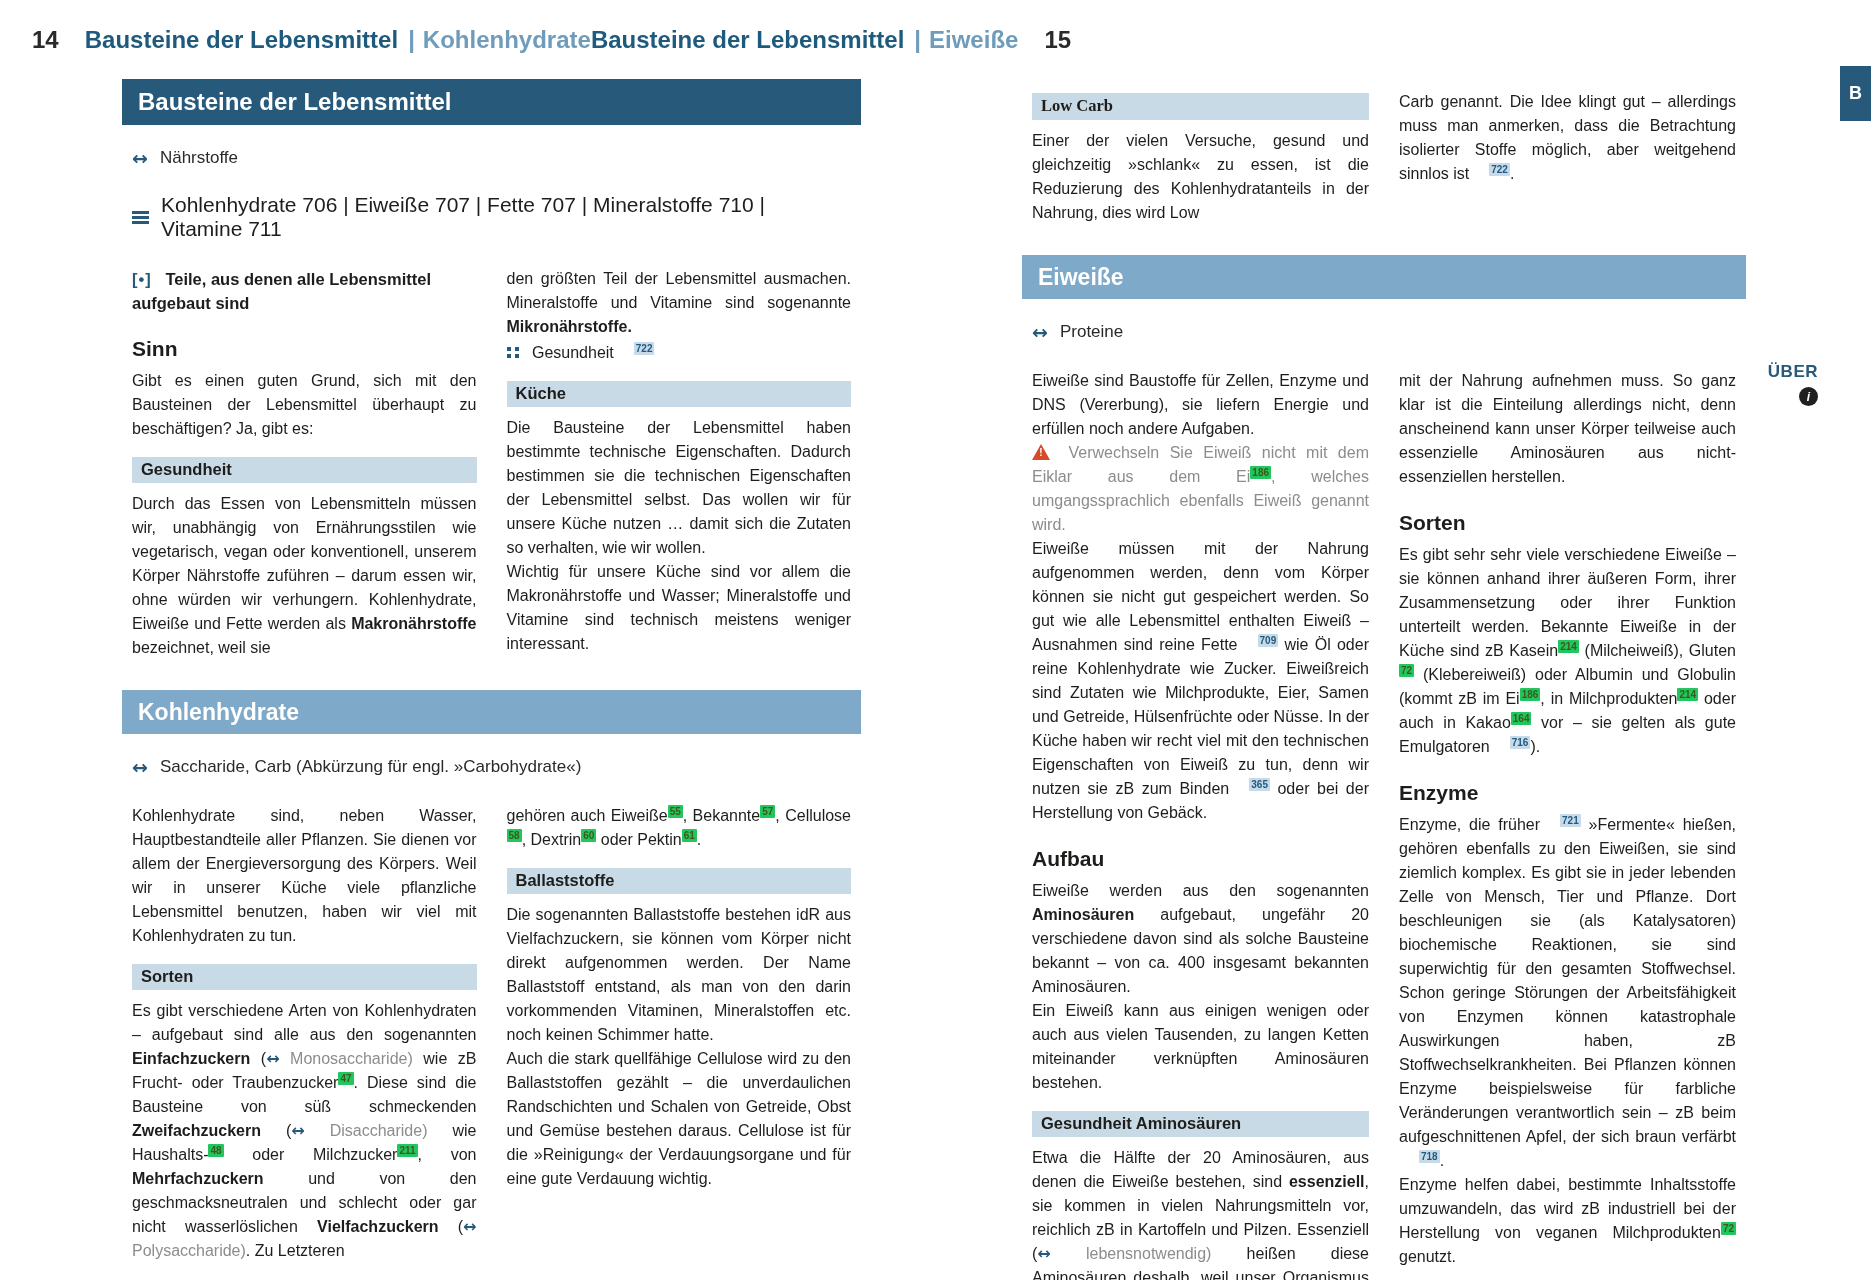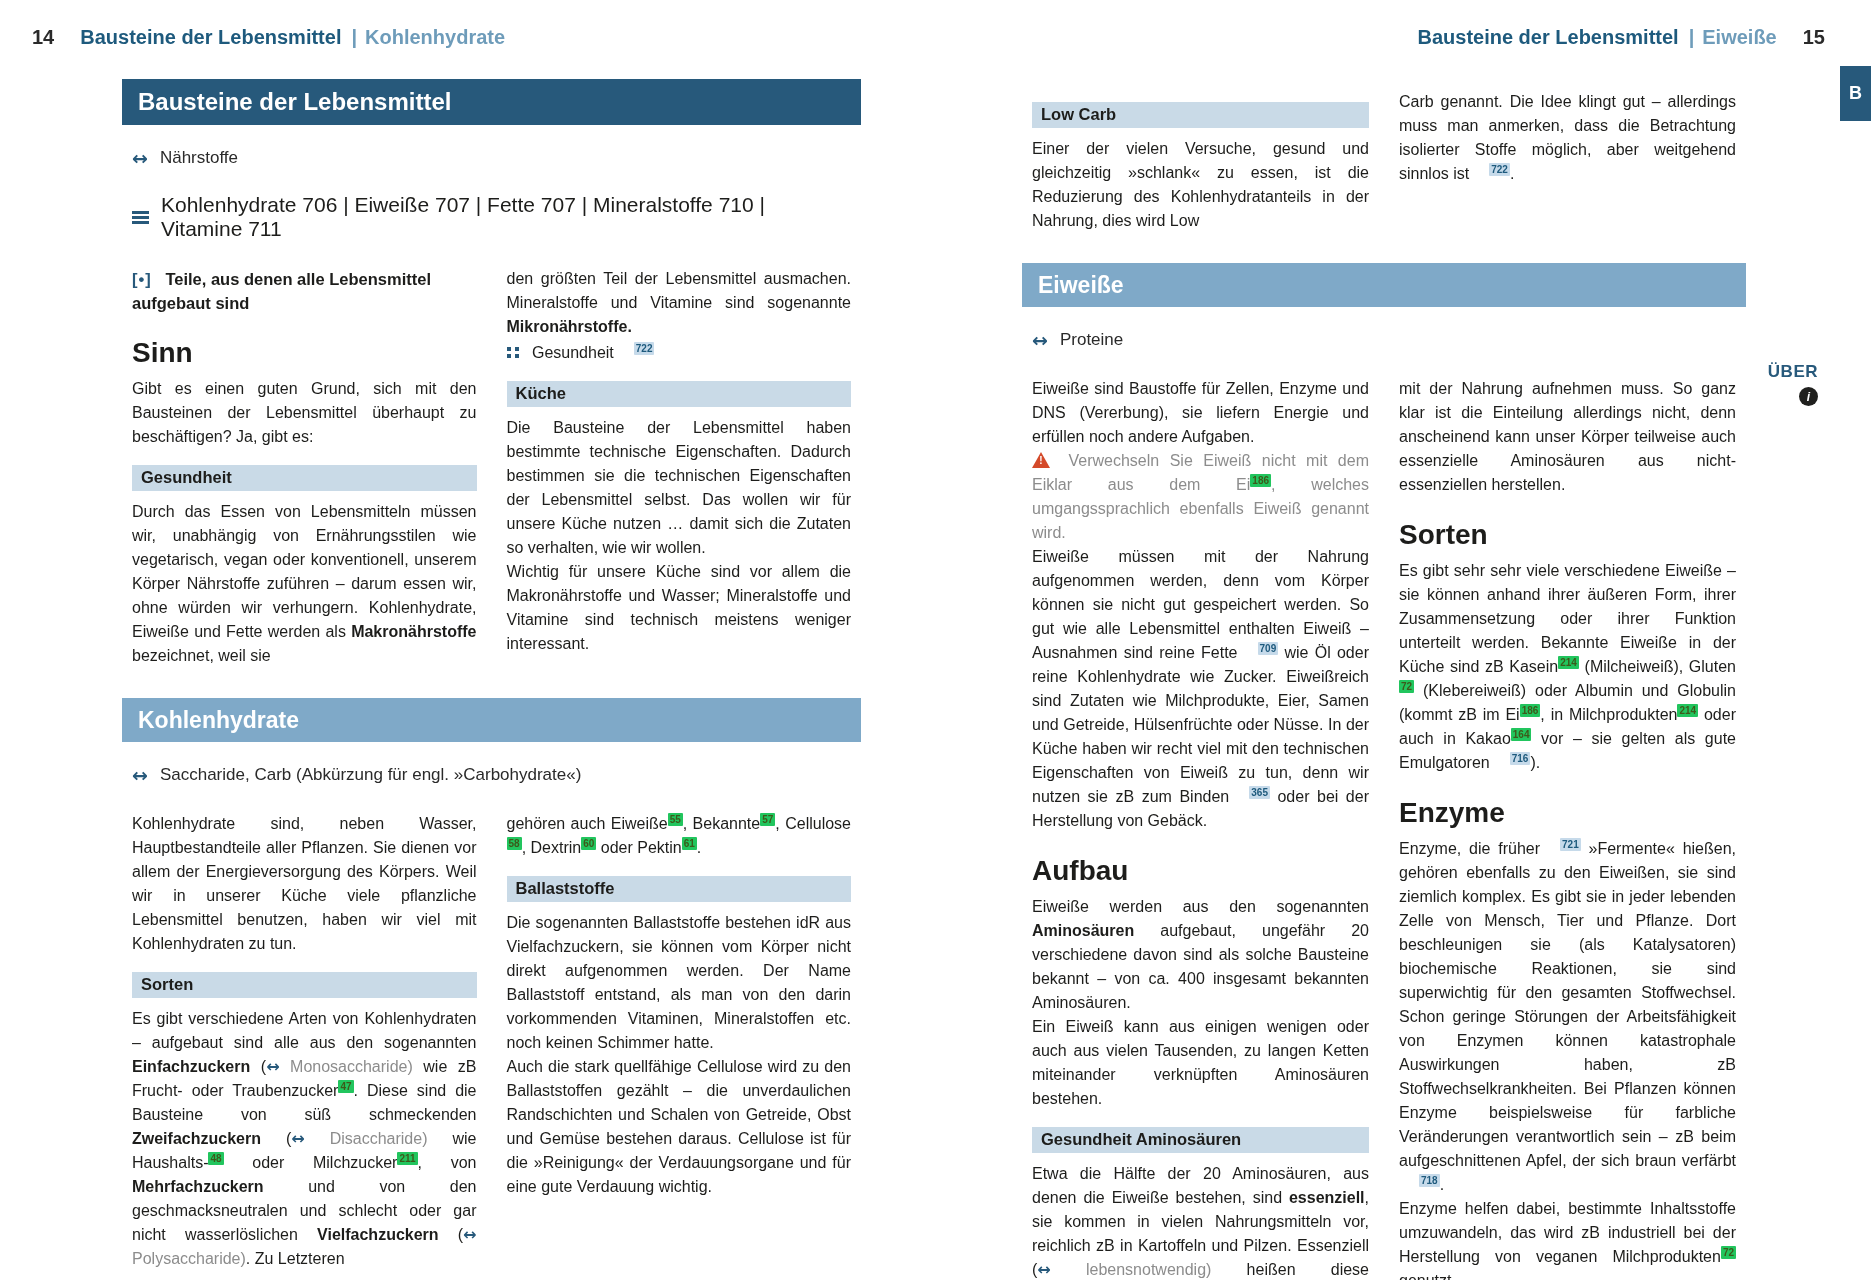--- a/index.html
+++ b/index.html
@@ -6,21 +6,21 @@
   html, body { width:1871px; height:1280px; }
   body {
     background:#ffffff;
     font-family:"Liberation Sans","DejaVu Sans",sans-serif;
     color:#1d1d1b;
     position:relative;
     overflow:hidden;
   }
 
   
-  .running-head { position:absolute; top:26px; left:32px; right:46px; display:flex; justify-content:space-between; font-size:20px; font-weight:700; }
+  .running-head { position:absolute; top:26px; left:32px; right:46px; display:flex; justify-content:flex-start; font-size:24px; font-weight:700; }
   .rh { display:flex; align-items:baseline; gap:10px; }
   .rh-num { color:#2a2a2a; }
   .rh-left .rh-num { margin-right:16px; }
   .rh-right .rh-num { margin-left:16px; }
   .rh-book { color:#1e5a7d; }
   .rh-light { color:#6e9cba; display:flex; gap:8px; }
 
   
   .b-tab { position:absolute; top:66px; right:0; width:31px; height:55px; background:#27597b; color:#fff;
            display:flex; align-items:center; justify-content:center; font-size:18px; font-weight:700; }
@@ -38,23 +38,23 @@
 
   .toc-row { display:flex; align-items:center; gap:12px; margin:24px 10px 0; font-size:21px; }
   .list-icon { display:inline-block; width:17px; height:13px; border-top:3px solid #27597b; border-bottom:3px solid #27597b; position:relative; flex:none; }
   .list-icon::after { content:""; position:absolute; left:0; right:0; top:2px; height:3px; background:#27597b; }
 
   .cols { display:flex; gap:30px; padding:0 10px; margin-top:26px; }
   .cols.first { margin-top:0; }
   .col { flex:1; min-width:0; }
 
   .body { font-size:16px; line-height:24px; text-align:justify; hyphens:auto; }
-  .h2 { font-size:28px; font-weight:700; margin:22px 0 8px; }
+  .h2 { font-size:21px; font-weight:700; margin:22px 0 8px; }
   .subhead { background:#c9dae7; font-weight:700; font-size:16.5px; padding:3px 9px 4px; margin:16px 0 9px; }
-  .col > .subhead:first-child { margin-top:12px; }
+  .col > .subhead:first-child { margin-top:3px;font-family:Liberation Serif, serif; }
 
   .note-line { font-size:16.5px; font-weight:700; line-height:24px; margin-bottom:2px; text-align:left; }
   .note-icon { color:#27597b; margin-right:9px; letter-spacing:1px; font-weight:700; }
 
   .xref { font-size:16px; line-height:24px; margin-top:2px; }
   .xref-icon { position:relative; display:inline-block; width:13px; height:12px; margin-right:8px; }
   .xref-icon::before { content:""; position:absolute; width:4px; height:4px; background:#27597b; left:0; top:1px;
                        box-shadow:8px 0 0 #27597b, 0 7px 0 #27597b, 8px 7px 0 #27597b; }
 
   .seg-b { font-weight:700; }

